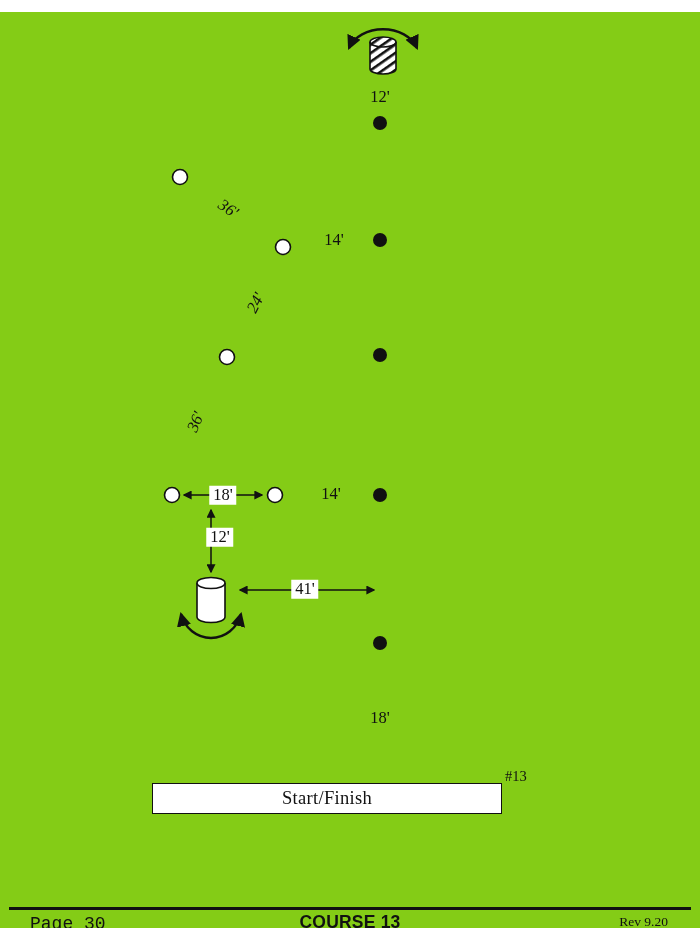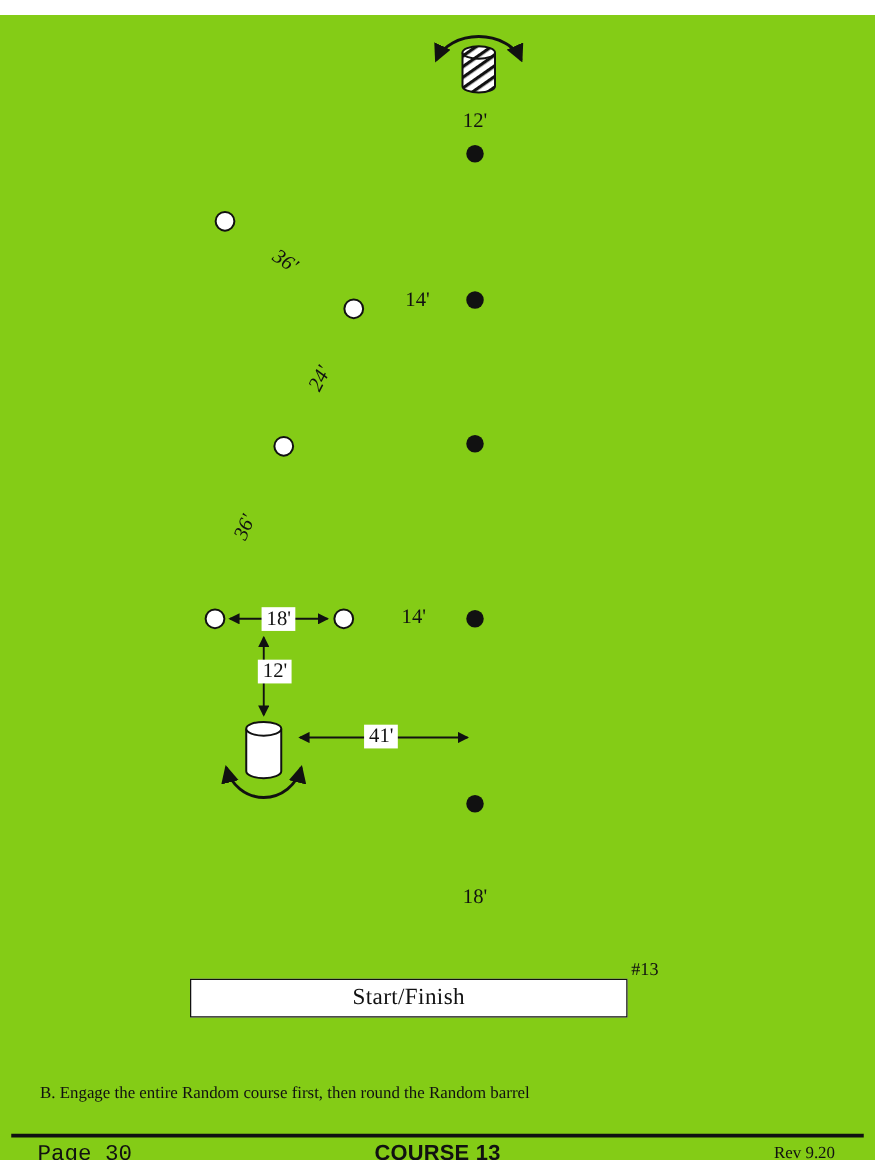--- a/index.html
+++ b/index.html
@@ -102,21 +102,20 @@
   <div class="lbl bg" style="left:305px; top:577px;">41'</div>
 
   <div class="lbl" style="left:380px; top:706px;">18'</div>
 
   <div class="sf-box">
     <span>Start/Finish</span>
   </div>
   <div class="course-num">#13</div>
 
   <div class="notes">
-    <div>B. Engage the entire Random course first, then round the Random barrel</div>
   </div>
 
   <div class="footer-rule-top"></div>
   <div class="footer-page">Page 30</div>
   <div class="footer-title">COURSE 13</div>
   <div class="footer-rev">Rev 9.20</div>
   <div class="footer-rule-bottom"></div>
 
 </div>
 

